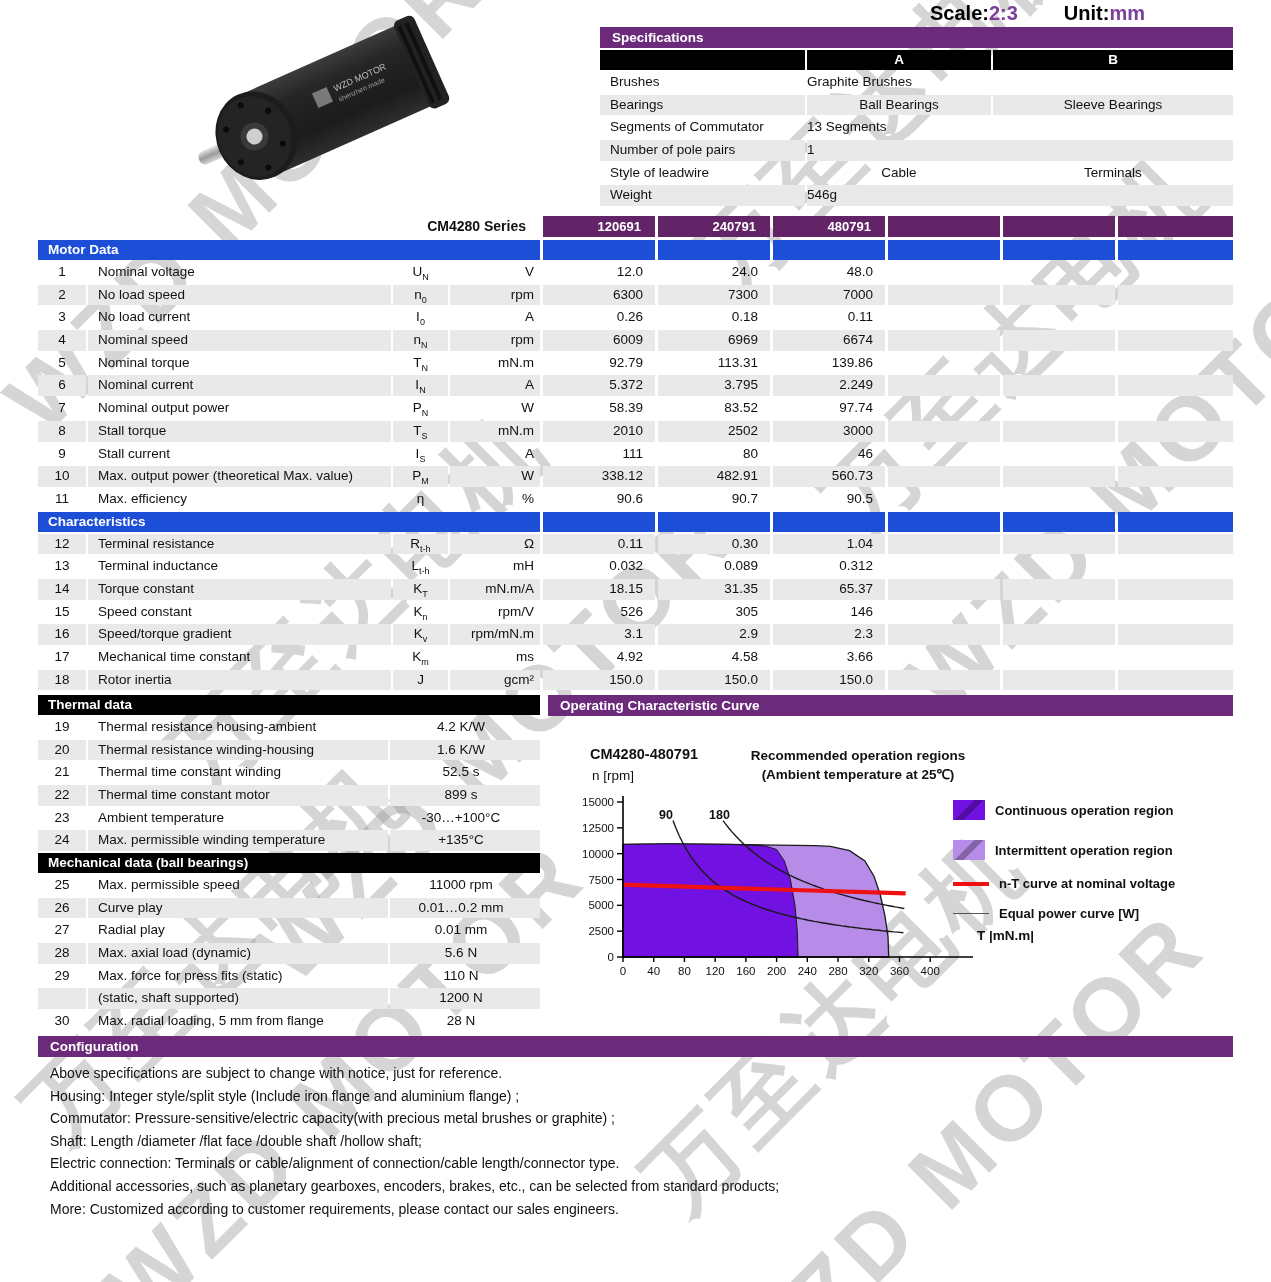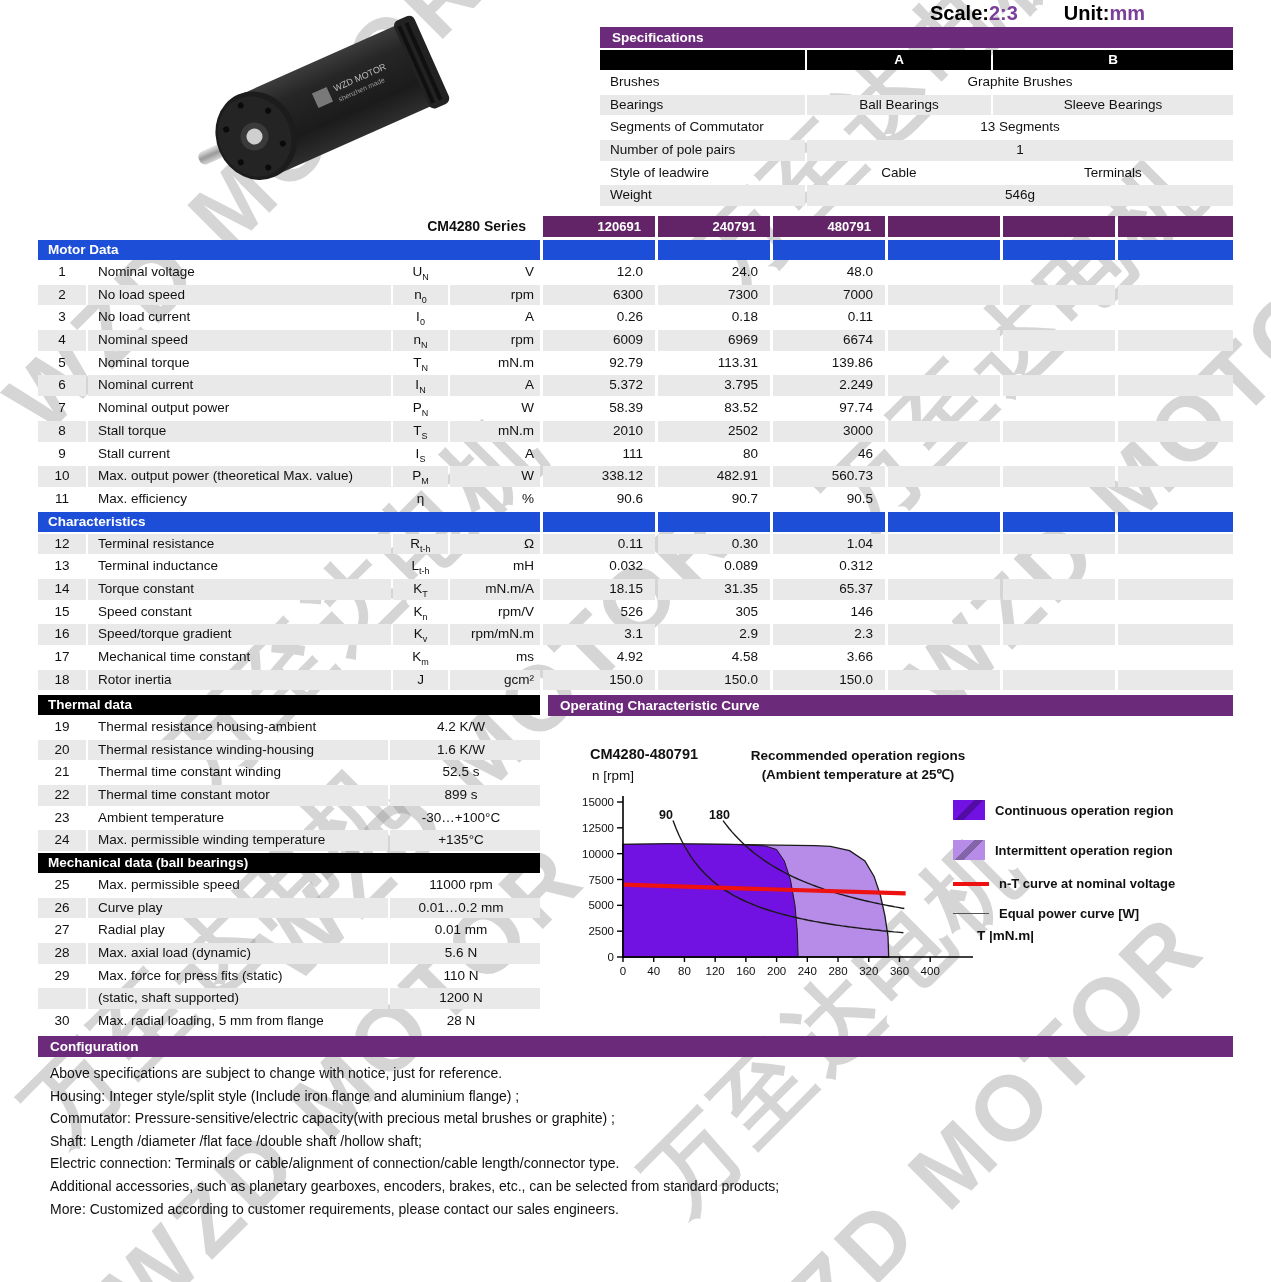--- a/index.html
+++ b/index.html
@@ -31,21 +31,21 @@
   #spec-table .hdr { display:flex; margin-top:2px; }
   #spec-table .hdr .h { background:#000; color:#fff; font-weight:bold; text-align:center;
                         height:20px; line-height:20px; font-size:13.5px; }
   #spec-table .hdr .h1 { width:205px; margin-right:2px; }
   #spec-table .hdr .h2 { width:184px; margin-right:2px; }
   #spec-table .hdr .h3 { flex:1; }
   #spec-table .srow { display:flex; margin-top:2px; }
   #spec-table .srow .label { width:205px; padding-left:10px; margin-right:2px; }
   #spec-table .srow .aval  { width:184px; text-align:center; margin-right:2px; }
   #spec-table .srow .bval  { flex:1; text-align:center; }
-  #spec-table .srow .span  { flex:1; text-align:center; }
+  #spec-table .srow .span  { flex:1; }
 
   
   #series-row { position:absolute; left:38px; top:216px; width:1195px; display:flex; }
   #series-row .series-label { width:502px; text-align:right; font-weight:bold; font-size:14px;
                               height:21px; line-height:21px; padding-right:14px; margin-right:3px; }
   #series-row .pcell { width:112px; margin-right:3px; background:#622467; color:#fff; font-weight:bold;
                        font-size:13px; text-align:right; padding-right:14px; height:21px; line-height:21px; }
   #series-row .pcell:last-child { margin-right:0; width:115px; }
 
   

